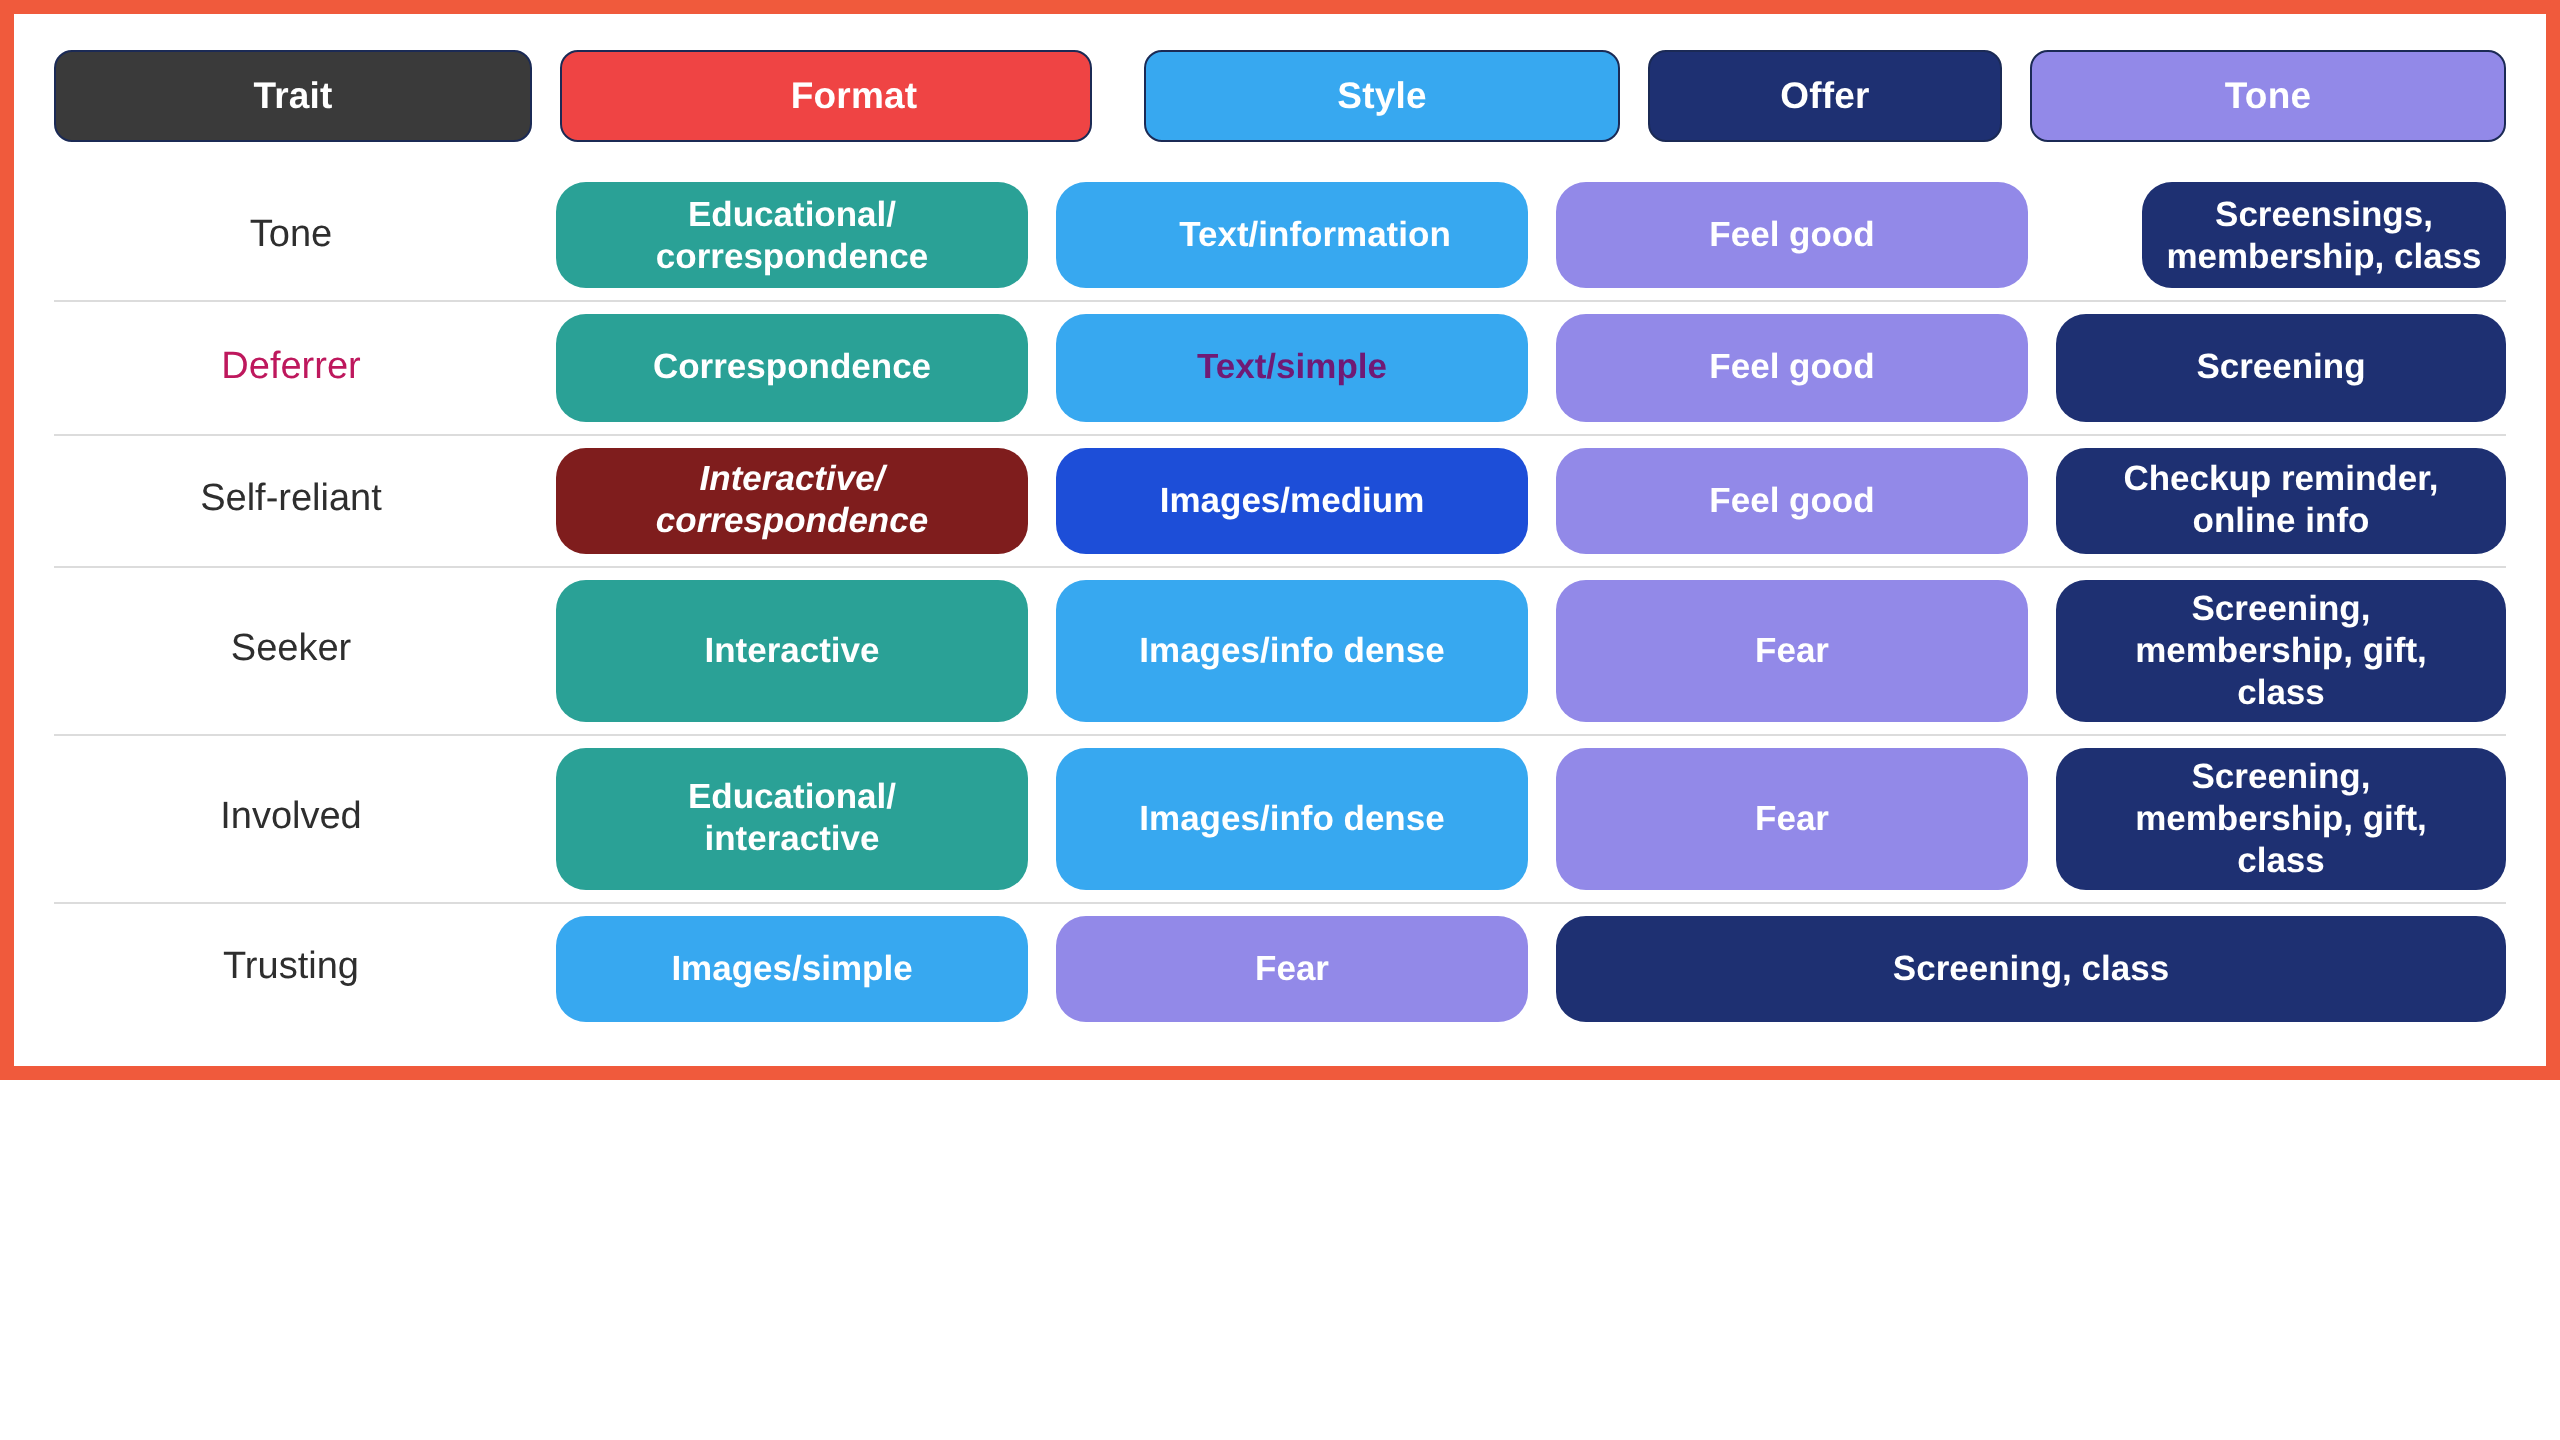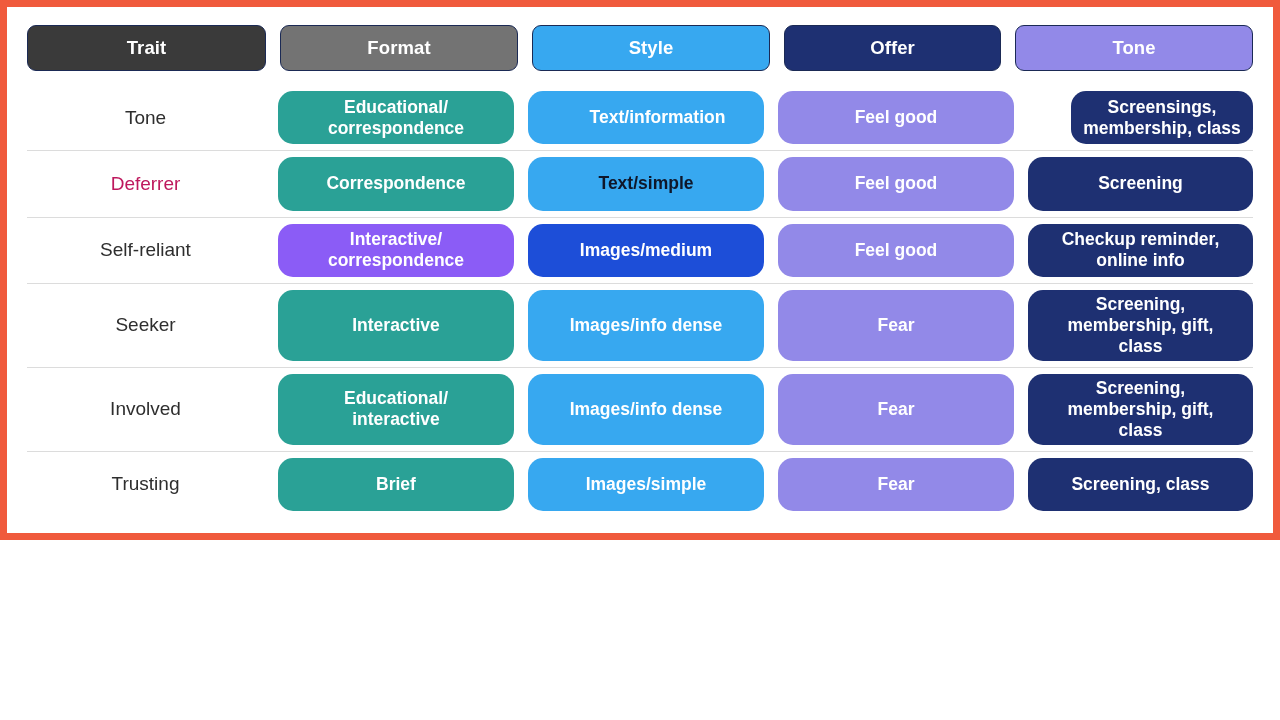--- a/index.html
+++ b/index.html
@@ -49,21 +49,21 @@
     border-radius: 9px;
     border: 1.6px solid #1b2a55;
     color: #ffffff;
     font-size: 18.5px;
     font-weight: bold;
     letter-spacing: 0.1px;
     line-height: 1;
   }
   .col-trait   { flex: 0 0 237px; }
   .col-format  { flex: 0 0 236px; }
-  .col-style   { flex: 0 0 236px; }
+  .col-style   { flex: 0 0 236px; margin-left: 12px; }
   .col-tone    { flex: 0 0 236px; }
   .col-offer   { flex: 1 1 auto; }
 
   
   .rows {
     flex: 1 1 auto;
     display: flex;
     flex-direction: column;
   }
   .row {
@@ -107,47 +107,47 @@
   .pill.offer  { flex: 1 1 auto; }
 </style>
 </head>
 <body>
 
 <div id="frame" style="border-color: rgb(240, 90, 60); background: rgb(255, 255, 255);">
   <div id="matrix">
 
     <div class="header-row">
       <div class="hcell col-trait" style="background: rgb(58, 58, 58); border-color: rgb(27, 42, 85);">Trait</div>
-      <div class="hcell col-format" style="background: #737373; border-color: rgb(27, 42, 85);">Format</div>
+      <div class="hcell col-format" style="background: #ef4444; border-color: rgb(27, 42, 85); padding-left: 28px;">Format</div>
       <div class="hcell col-style" style="background: rgb(55, 168, 240); border-color: rgb(27, 42, 85);">Style</div>
       <div class="hcell col-offer" style="background: rgb(30, 48, 114); border-color: rgb(27, 42, 85);">Offer</div>
       <div class="hcell col-tone" style="background: rgb(146, 137, 232); border-color: rgb(27, 42, 85);">Tone</div>
     </div>
 
     <div class="rows">
 
       <div class="row first">
         <div class="trait-cell" style="color: rgb(46, 46, 46);">Tone</div>
         <div class="pill format" style="background: rgb(42, 161, 150); color: rgb(255, 255, 255);">Educational/<br>correspondence</div>
         <div class="pill style" style="background: rgb(55, 168, 240); color: rgb(255, 255, 255); padding-left: 33px;">Text/information</div>
         <div class="pill tone" style="background: rgb(146, 137, 232); color: rgb(255, 255, 255);">Feel good</div>
         <div class="pill offer" style="background: rgb(30, 48, 114); color: rgb(255, 255, 255); margin-left: 43px;">Screensings,<br>membership, class</div>
       </div>
 
       <div class="row" style="border-top-color: rgb(220, 220, 220);">
         <div class="trait-cell" style="color: #be185d;">Deferrer</div>
         <div class="pill format" style="background: rgb(42, 161, 150); color: rgb(255, 255, 255);">Correspondence</div>
-        <div class="pill style" style="background: rgb(55, 168, 240); color: #0f172a;">Text/simple</div>
+        <div class="pill style" style="background: rgb(55, 168, 240); color: #701a75;">Text/simple</div>
         <div class="pill tone" style="background: rgb(146, 137, 232); color: rgb(255, 255, 255);">Feel good</div>
         <div class="pill offer" style="background: rgb(30, 48, 114); color: rgb(255, 255, 255);">Screening</div>
       </div>
 
       <div class="row" style="border-top-color: rgb(220, 220, 220);">
         <div class="trait-cell" style="color: rgb(46, 46, 46);">Self-reliant</div>
-        <div class="pill format" style="background: #8b5cf6; color: rgb(255, 255, 255);">Interactive/<br>correspondence</div>
+        <div class="pill format" style="background: #7f1d1d; color: rgb(255, 255, 255); font-style: italic;">Interactive/<br>correspondence</div>
         <div class="pill style" style="background: #1d4ed8; color: rgb(255, 255, 255);">Images/medium</div>
         <div class="pill tone" style="background: rgb(146, 137, 232); color: rgb(255, 255, 255);">Feel good</div>
         <div class="pill offer" style="background: rgb(30, 48, 114); color: rgb(255, 255, 255);">Checkup reminder,<br>online info</div>
       </div>
 
       <div class="row" style="border-top-color: rgb(220, 220, 220);">
         <div class="trait-cell" style="color: rgb(46, 46, 46);">Seeker</div>
         <div class="pill format" style="background: rgb(42, 161, 150); color: rgb(255, 255, 255);">Interactive</div>
         <div class="pill style" style="background: rgb(55, 168, 240); color: rgb(255, 255, 255);">Images/info dense</div>
         <div class="pill tone" style="background: rgb(146, 137, 232); color: rgb(255, 255, 255);">Fear</div>
@@ -157,21 +157,20 @@
       <div class="row" style="border-top-color: rgb(220, 220, 220);">
         <div class="trait-cell" style="color: rgb(46, 46, 46);">Involved</div>
         <div class="pill format" style="background: rgb(42, 161, 150); color: rgb(255, 255, 255);">Educational/<br>interactive</div>
         <div class="pill style" style="background: rgb(55, 168, 240); color: rgb(255, 255, 255);">Images/info dense</div>
         <div class="pill tone" style="background: rgb(146, 137, 232); color: rgb(255, 255, 255);">Fear</div>
         <div class="pill offer" style="background: rgb(30, 48, 114); color: rgb(255, 255, 255);">Screening,<br>membership, gift,<br>class</div>
       </div>
 
       <div class="row" style="border-top-color: rgb(220, 220, 220);">
         <div class="trait-cell" style="color: rgb(46, 46, 46);">Trusting</div>
-        <div class="pill format" style="background: rgb(42, 161, 150); color: rgb(255, 255, 255);">Brief</div>
         <div class="pill style" style="background: rgb(55, 168, 240); color: rgb(255, 255, 255);">Images/simple</div>
         <div class="pill tone" style="background: rgb(146, 137, 232); color: rgb(255, 255, 255);">Fear</div>
         <div class="pill offer" style="background: rgb(30, 48, 114); color: rgb(255, 255, 255);">Screening, class</div>
       </div>
 
     </div>
   </div>
 </div>
 
 </body></html>

